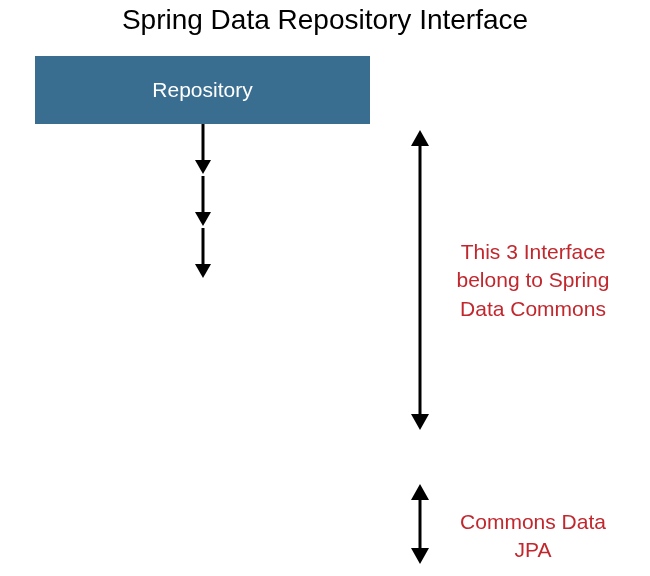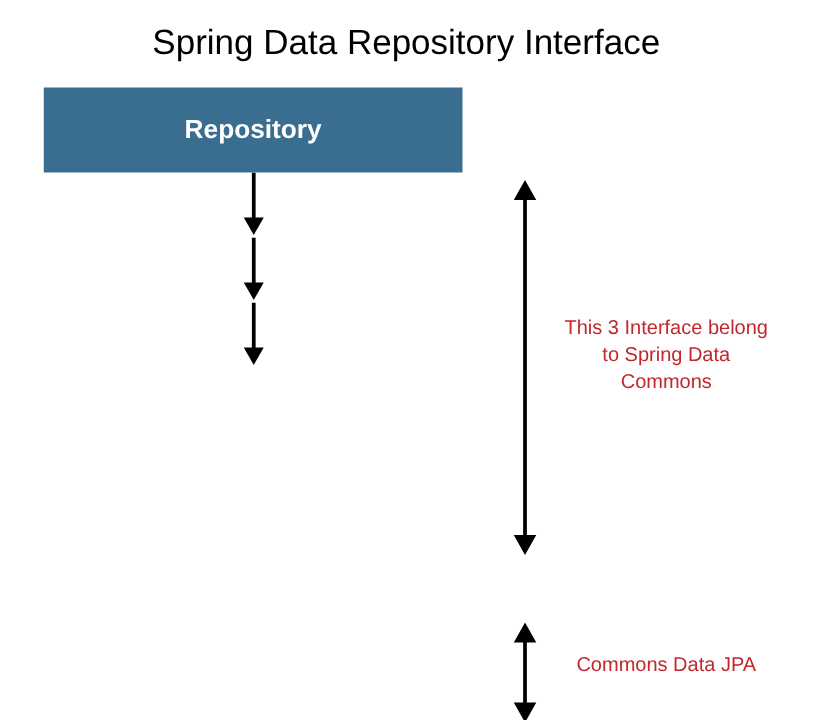--- a/index.html
+++ b/index.html
@@ -12,39 +12,39 @@
       height: 576px;
       background: #ffffff;
       font-family: -apple-system, BlinkMacSystemFont, "Segoe UI", Arial, sans-serif;
       position: relative;
     }
     .title {
       text-align: center;
       font-size: 28px;
       font-weight: 400;
       color: #000;
-      padding-top: 18px;
+      padding-top: 4px;
       padding-bottom: 20px;
       width: 100%;
     }
     .diagram-area {
       position: relative;
       padding-left: 35px;
     }
     .box {
       width: 335px;
       height: 68px;
       background: #3a6e91;
       color: #ffffff;
       display: flex;
       align-items: center;
       justify-content: center;
       text-align: center;
       font-size: 21px;
-      font-weight: 700;
+      font-weight: 400;
       line-height: 1.2;
       padding: 6px;
     }
     .connector {
       width: 335px;
       height: 52px;
       display: flex;
       align-items: center;
       justify-content: center;
     }
@@ -61,21 +61,21 @@
       height: 300px;
     }
     .group-arrow-2 {
       left: 405px;
       top: 428px;
       height: 80px;
     }
     .annotation {
       position: absolute;
       color: #c1272d;
-      font-size: 16px;
+      font-size: 21px;
       text-align: center;
       line-height: 1.35;
       font-weight: 400;
     }
     .annotation-1 {
       left: 448px;
       top: 182px;
       width: 170px;
     }
     .annotation-2 {

